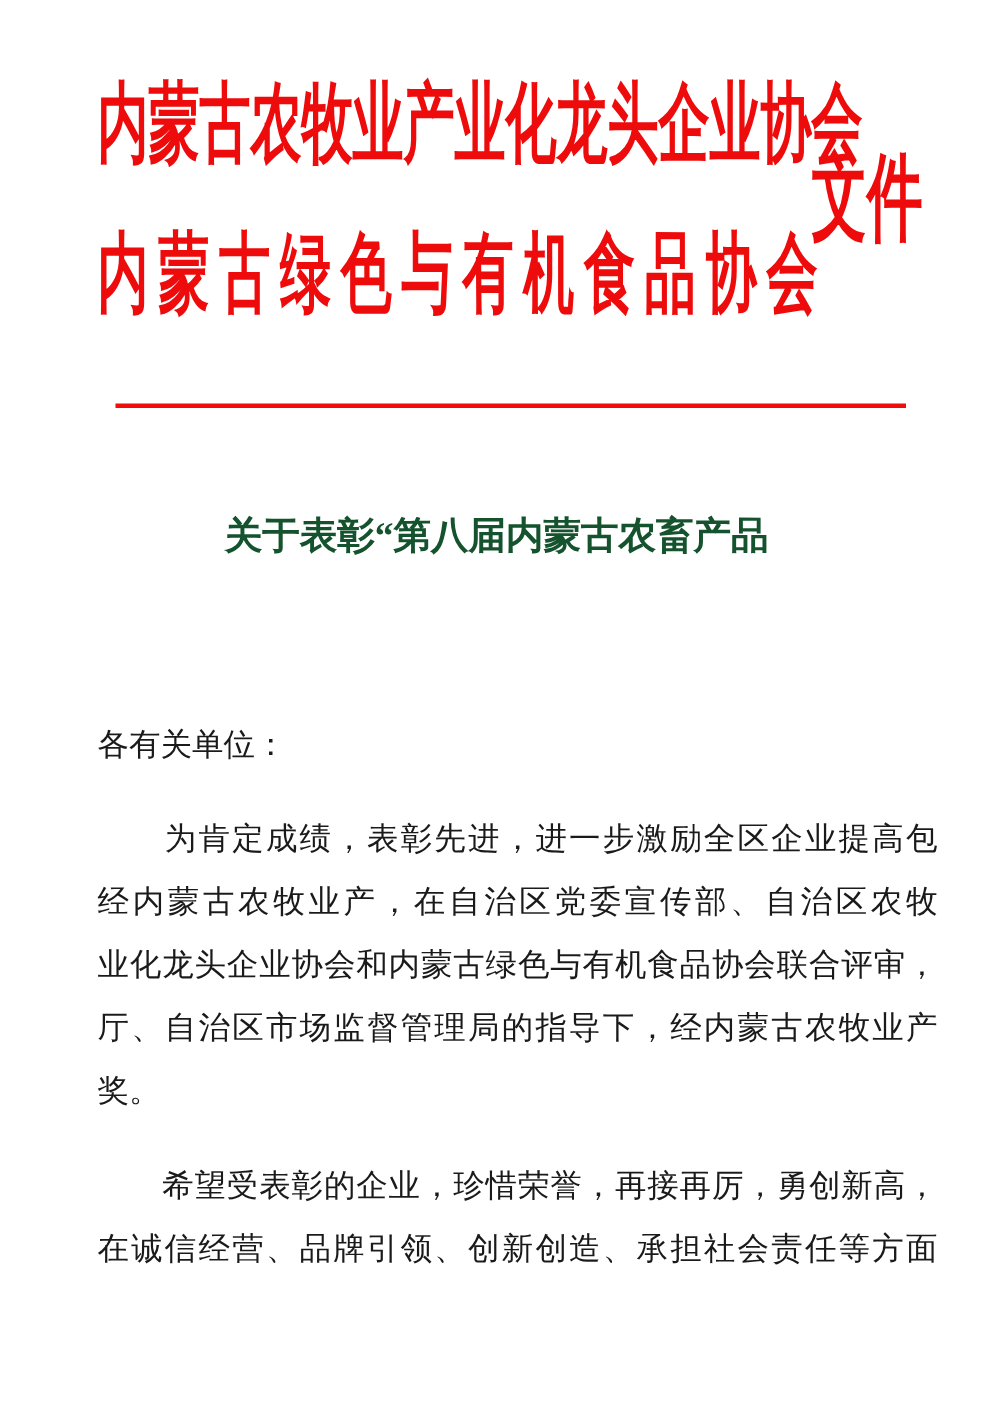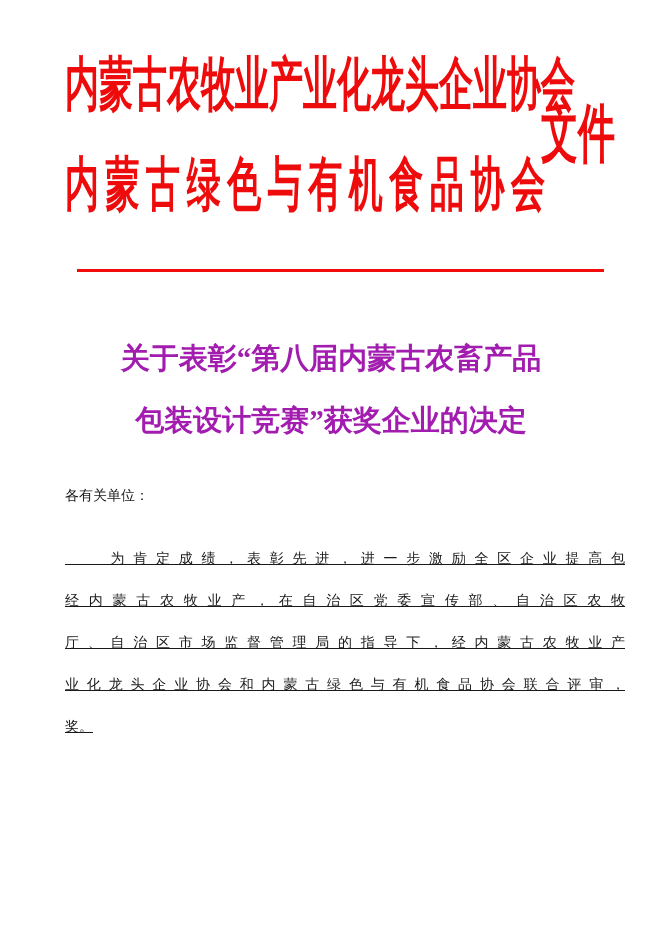--- a/index.html
+++ b/index.html
@@ -48,37 +48,37 @@
     height: 3px;
     background: var(--rule-red, #f20d0d);
   }
   
   .title {
     position: absolute;
     top: 327px;
     left: 0;
     right: 0;
     text-align: center;
-    font-size: 29px;
+    font-size: 25px;
     font-weight: 700;
-    color: #a21caf;
+    color: #14532d;
   }
   .title-line { line-height: 62px; }
   
   .body {
     position: absolute;
     left: 65px;
     top: 475px;
     width: 560px;
-    font-size: 14px;
+    font-size: 21px;
     line-height: 42px;
     color: var(--body-text, #1a1a1a);
   }
   .salutation { text-align: left; }
-  .para { margin-top: 21px; text-decoration: underline; }
+  .para { margin-top: 21px; }
   .line {
     text-align: justify;
     text-align-last: justify;
   }
   .line.left { text-align-last: left; }
 </style>
 </head>
 <body>
 
 <div class="page">
@@ -86,31 +86,32 @@
   <div class="org-line org-line-1">内蒙古农牧业产业化龙头企业协会</div>
 
   <div class="org-line org-line-2">内蒙古绿色与有机食品协会</div>
 
   <div class="doc-label">文件</div>
 
   <div class="red-rule"></div>
 
   <div class="title">
     <div class="title-line">关于表彰“第八届内蒙古农畜产品</div>
-    <div class="title-line">包装设计竞赛”获奖企业的决定</div>
   </div>
 
   <div class="body">
     <div class="salutation">各有关单位：</div>
 
     <div class="para">
         <div class="line">　　为肯定成绩，表彰先进，进一步激励全区企业提高包</div>
         <div class="line">经内蒙古农牧业产，在自治区党委宣传部、自治区农牧</div>
+        <div class="line">业化龙头企业协会和内蒙古绿色与有机食品协会联合评审，</div>
         <div class="line">厅、自治区市场监督管理局的指导下，经内蒙古农牧业产</div>
-        <div class="line">业化龙头企业协会和内蒙古绿色与有机食品协会联合评审，</div>
         <div class="line left">奖。</div>
       </div>
 
     <div class="para">
+        <div class="line">　　希望受表彰的企业，珍惜荣誉，再接再厉，勇创新高，</div>
+        <div class="line">在诚信经营、品牌引领、创新创造、承担社会责任等方面</div>
       </div>
   </div>
 
 </div>
 
 </body></html>

